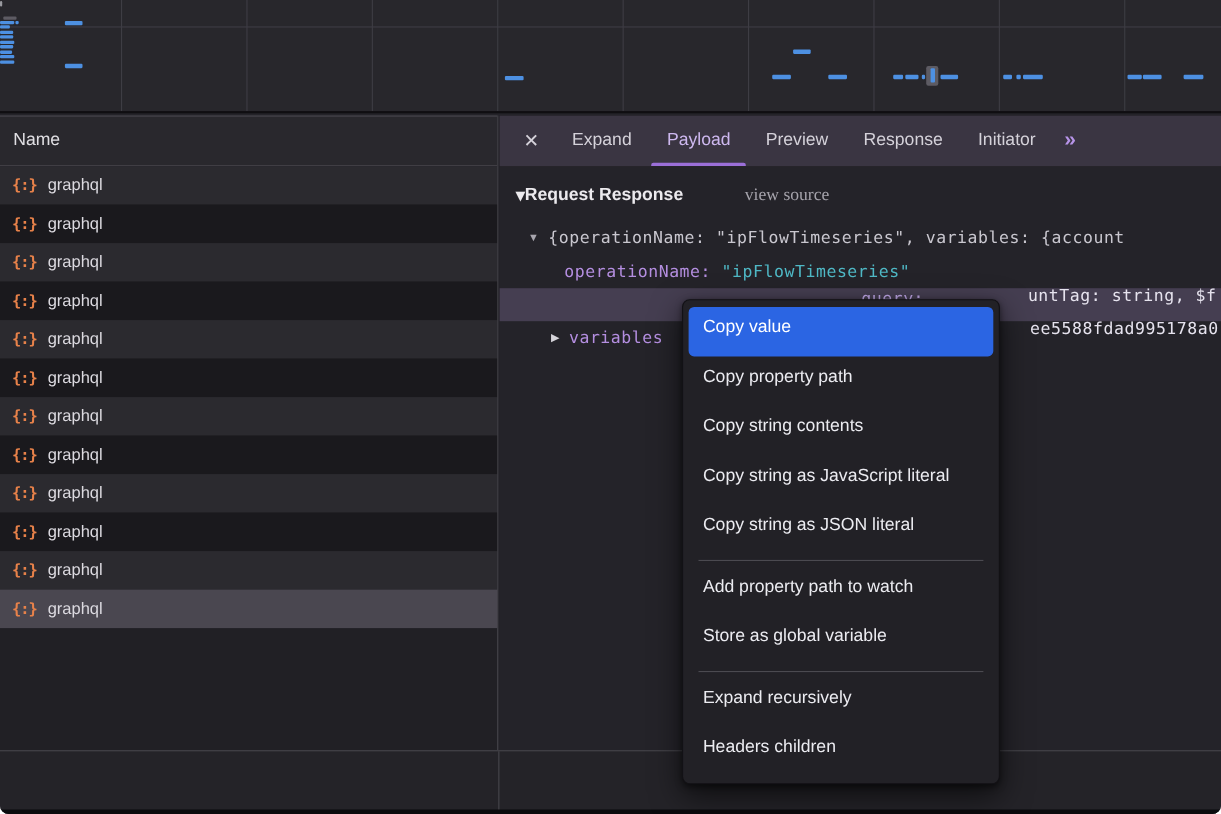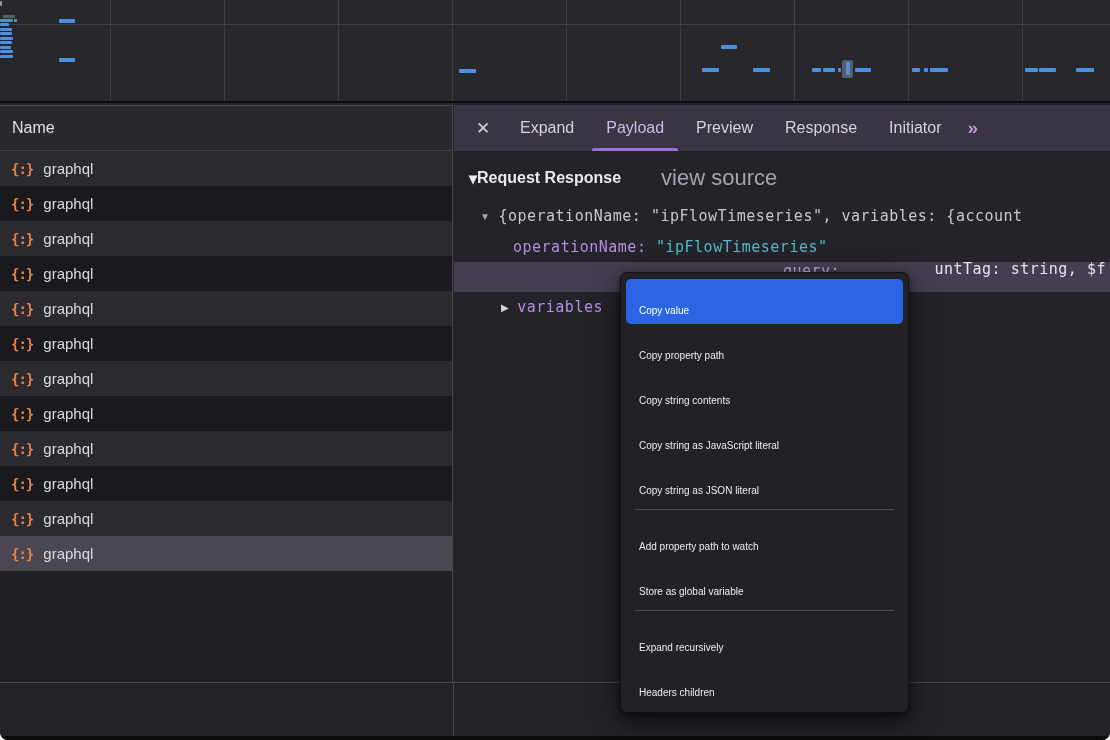--- a/index.html
+++ b/index.html
@@ -45,38 +45,38 @@
              color:#d5d2da;cursor:pointer;}
   .tab{display:flex;align-items:center;padding:0 16px;position:relative;cursor:pointer;}
   .tab.active{color:var(--tab-active);}
   .tab.active::after{content:"";position:absolute;left:2px;right:2px;bottom:0;height:3px;
                      background:var(--accent);border-radius:2px 2px 0 0;}
   .tab-overflow{display:flex;align-items:center;padding:0 10px;color:#b794e8;font-size:19px;
                 font-weight:bold;cursor:pointer;letter-spacing:-2px;}
   .payload-head{position:absolute;left:0;top:56px;height:34px;display:flex;align-items:center;
                 padding-left:15px;}
   .payload-title{color:#eceaee;font-weight:bold;font-size:16px;}
-  .view-source{color:var(--dim);font-size:22px;margin-left:40px;cursor:pointer;}
+  .view-source{color:var(--dim);font-size:16px;margin-left:56px;cursor:pointer;font-family:Liberation Serif, serif;}
   .tree-line{position:absolute;left:0;right:0;height:30px;display:flex;align-items:center;
              font-family:"DejaVu Sans Mono",monospace;font-size:15px;letter-spacing:.5px;
              color:#c9c7cf;white-space:nowrap;}
   .tree-line.hl{background:var(--hl-row);flex-direction:column;}
   .tw{color:#a8a6ae;font-size:10px;margin-right:8px;font-family:"Liberation Sans",sans-serif;}
   .tw.white{color:#d6d4da;}
   .prop{color:var(--prop);}
   .hl .prop{color:#c0a8e8;}
   .str{color:var(--str);}
   .plain{color:#e6e3ee;}
   .right-frag{position:absolute;top:0;height:14px;display:flex;align-items:center;}
   
   .ctx-menu{position:absolute;left:620px;top:272px;width:289px;background:var(--menu-bg);
             border:1px solid #121115;border-radius:7px;padding:6px 5px;z-index:20;
             box-shadow:0 10px 28px rgba(0,0,0,.6),0 2px 6px rgba(0,0,0,.5);}
-  .menu-item{height:45px;line-height:30px;padding:17px 13px;border-radius:5px;color:#ececf1;
-             font-size:10px;cursor:pointer;}
+  .menu-item{height:45px;line-height:30px;padding:4px 13px;border-radius:5px;color:#ececf1;
+             font-size:16px;cursor:pointer;}
   .menu-item.selected{background:var(--menu-sel);color:#ffffff;}
   .menu-divider{height:1px;background:#4b4a50;margin:5px 9px;}
   
   .footer{position:absolute;left:0;top:682px;width:1110px;height:54px;background:#242328;
           border-top:1px solid var(--divider);}
   .footer-vdiv{position:absolute;left:453px;top:0;width:1px;height:54px;background:var(--divider);}
   .bottom-bar{position:absolute;left:0;top:736px;width:1110px;height:4px;background:#0b0a0d;
               border-radius:0 0 8px 8px;}
 </style>
 </head>
@@ -216,20 +216,23 @@
       <span>&nbsp;</span>
       <span class="plain">"qu</span>
       <span class="right-frag" style="right:4px;">
         <span class="plain">untTag: string, $f</span>
       </span>
     </div>
 
     <div class="tree-line" style="top:187px;padding-left:47px;">
       <span class="tw white">▶</span>
       <span class="prop">variables</span>
+      <span class="right-frag" style="right:2px;">
+        <span class="plain">ee5588fdad995178a0</span>
+      </span>
     </div>
   </div>
 
   <div class="ctx-menu" id="ctx-menu">
       <div class="menu-item selected">Copy value</div>
       <div class="menu-item">Copy property path</div>
       <div class="menu-item">Copy string contents</div>
       <div class="menu-item">Copy string as JavaScript literal</div>
       <div class="menu-item">Copy string as JSON literal</div>
       <div class="menu-divider"></div>

